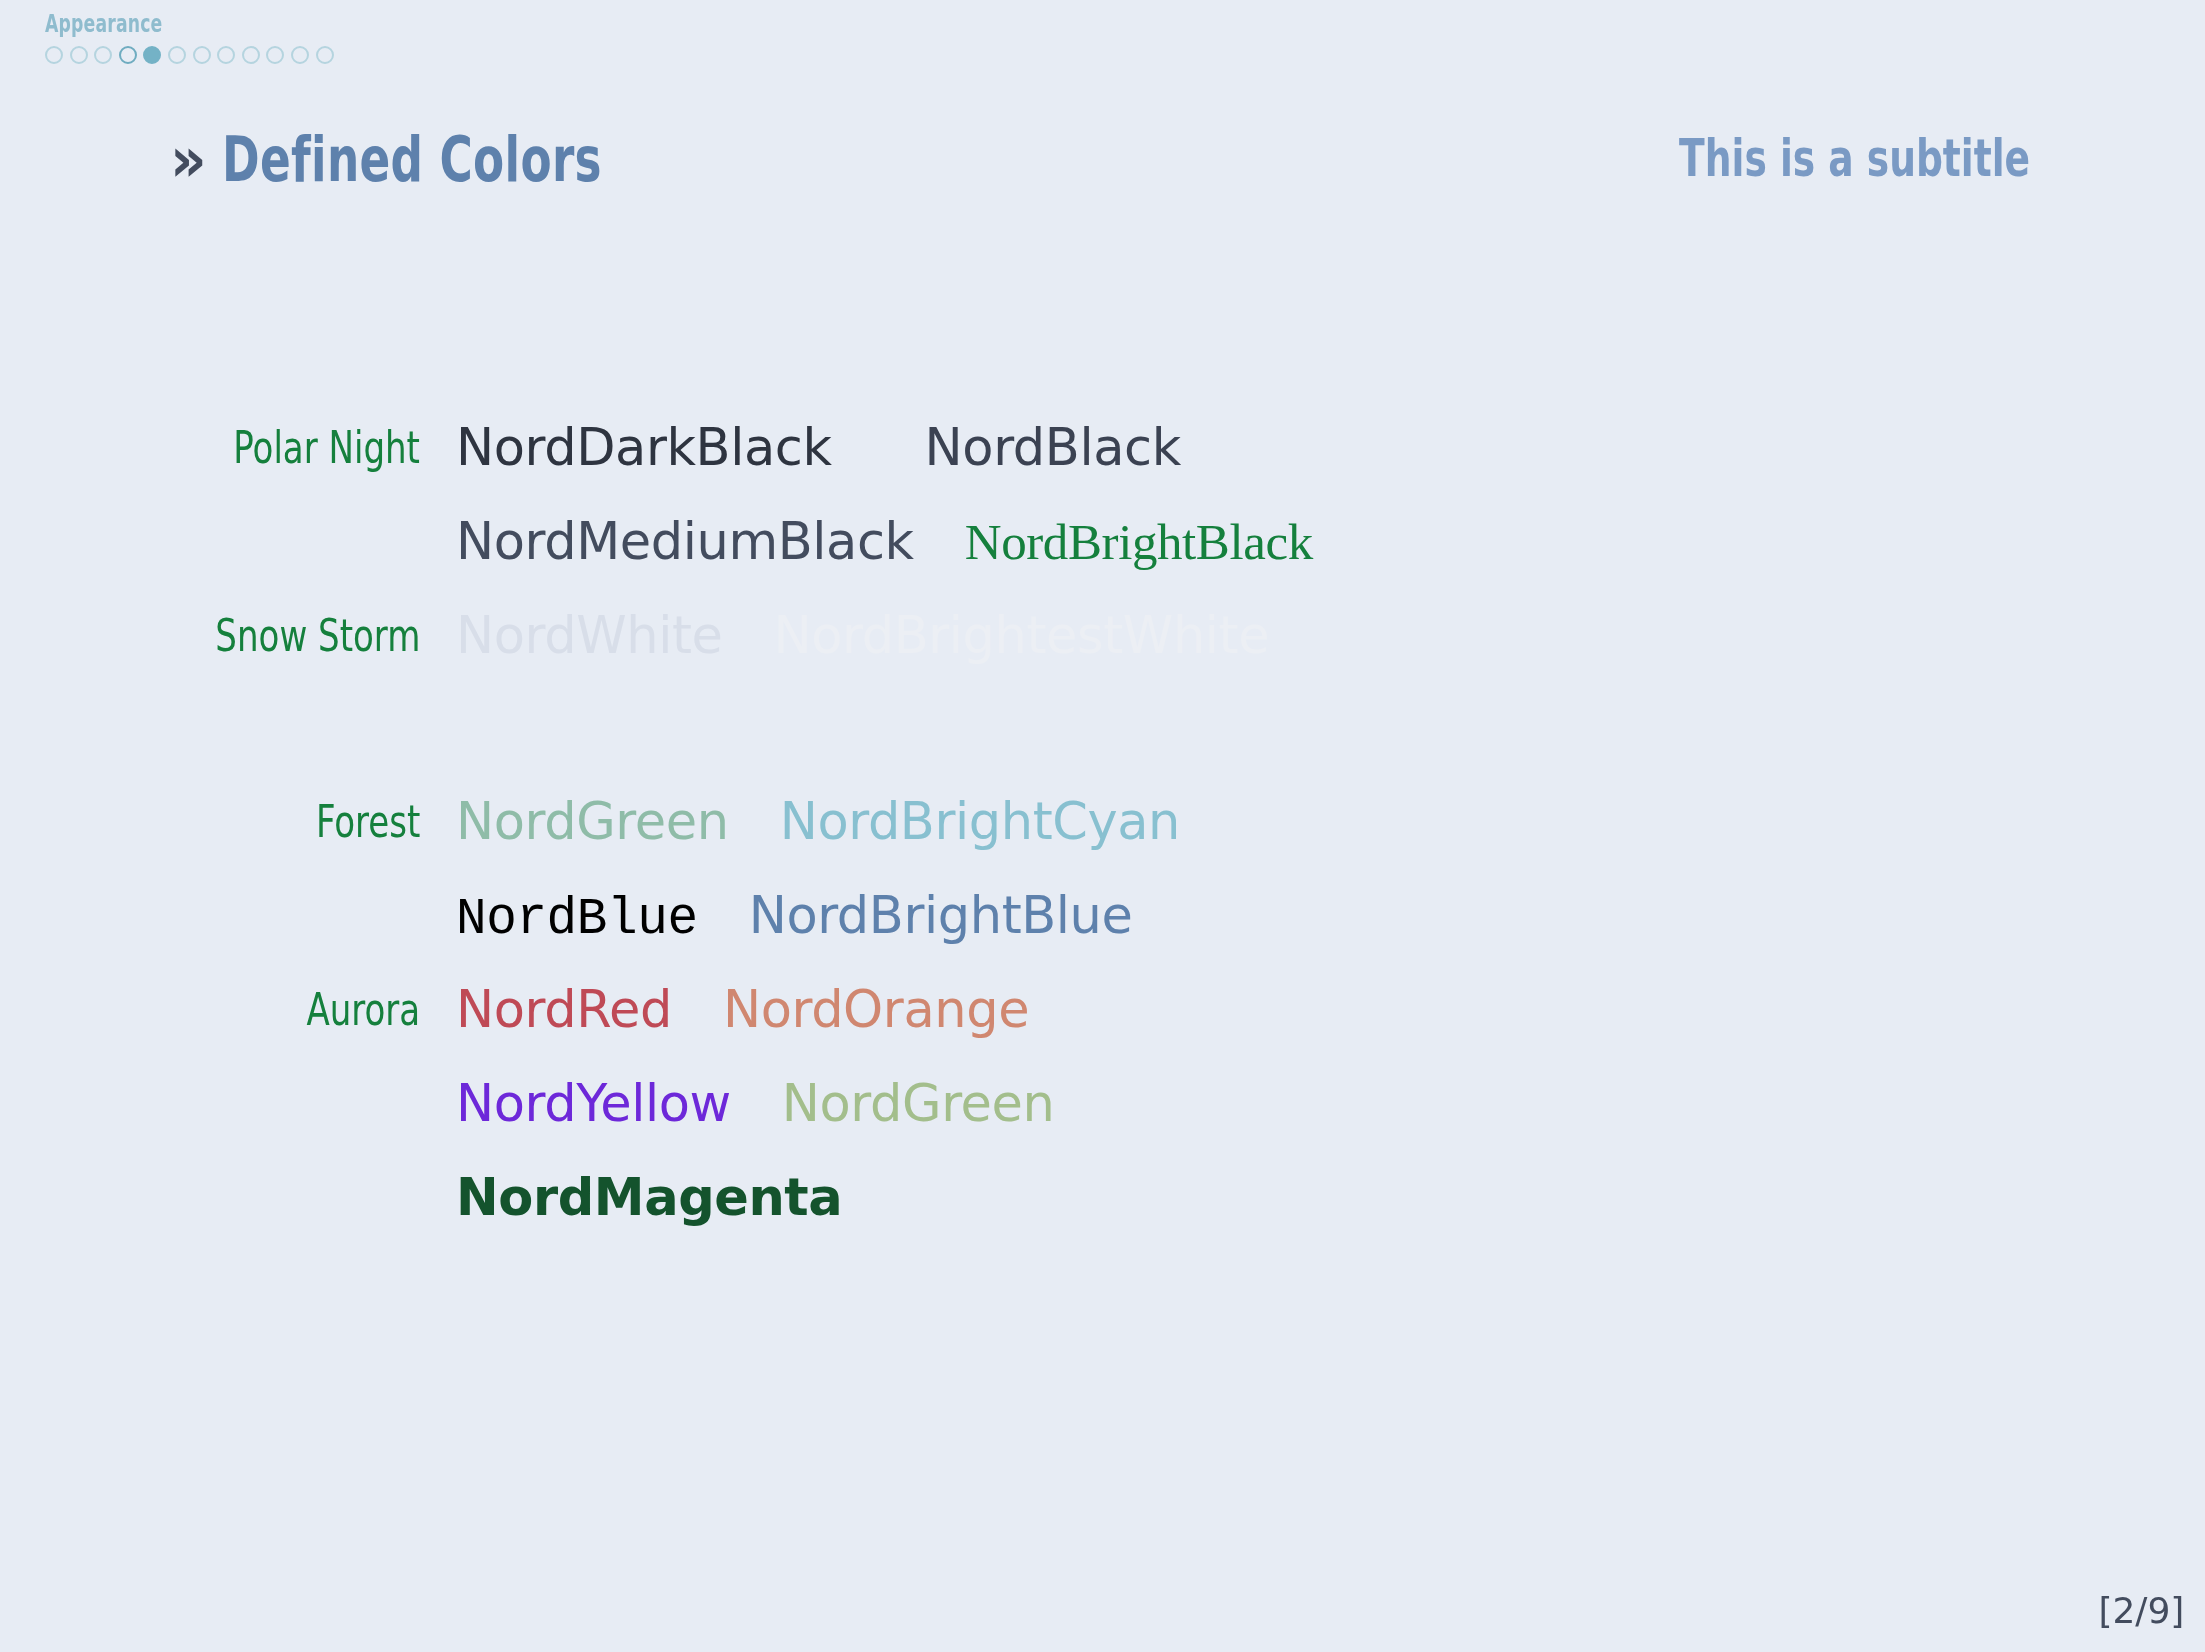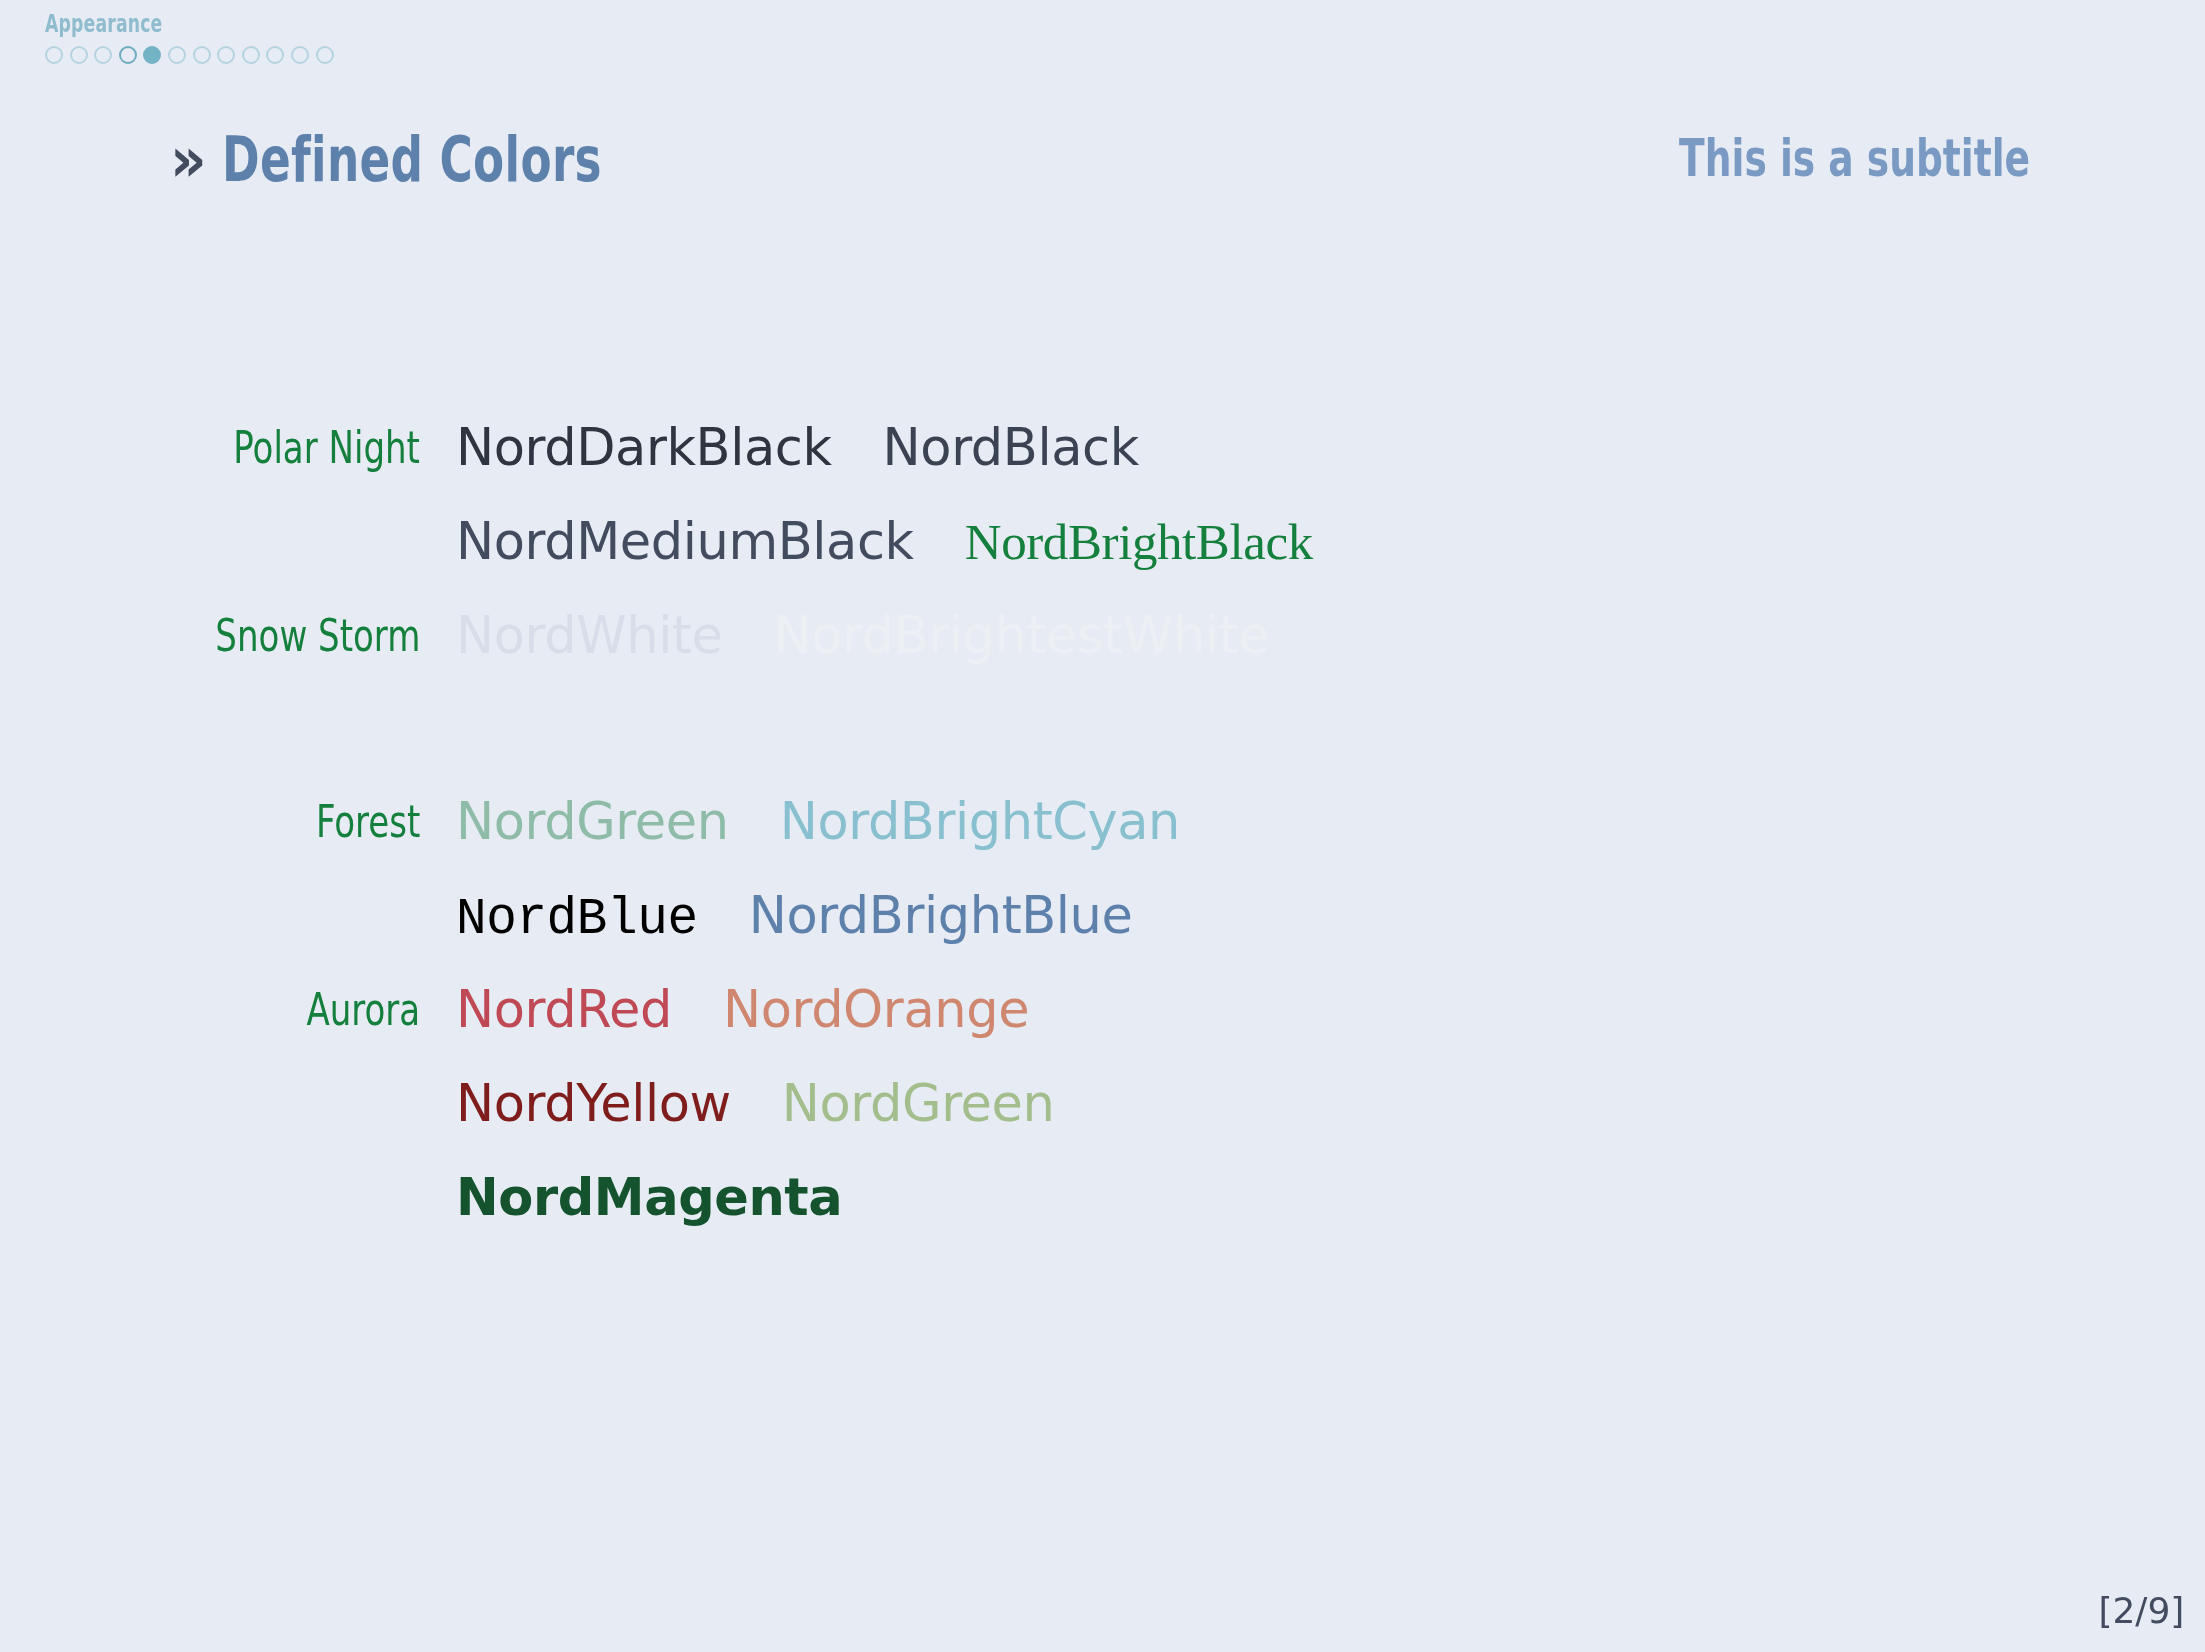--- a/index.html
+++ b/index.html
@@ -187,21 +187,21 @@
     <span id="title-chevron">»</span>
     <span id="frame-title">Defined Colors</span>
   </div>
   <div id="frame-subtitle">This is a subtitle</div>
 </div>
 
 <div id="color-table">
     <div class="group">
       <div class="group-label"><span>Polar Night</span></div>
       <div class="group-values">
-        <div class="value-row"><span class="cname" style="color: rgb(46, 52, 64);">NordDarkBlack</span><span class="cname" style="color: rgb(59, 66, 82);">NordBlack</span></div>
+        <div class="value-row"><span class="cname" style="color: rgb(46, 52, 64);">NordDarkBlack</span><span class="cname" style="color: rgb(59, 66, 82); margin-left: 42px;">NordBlack</span></div>
         <div class="value-row"><span class="cname" style="color: rgb(67, 76, 94);">NordMediumBlack</span><span class="cname" style="color: #15803d; font-family: Liberation Serif, serif;">NordBrightBlack</span></div>
       </div>
     </div>
     <div class="group">
       <div class="group-label"><span>Snow Storm</span></div>
       <div class="group-values">
         <div class="value-row"><span class="cname" style="color: rgb(216, 222, 233);">NordWhite</span><span class="cname" style="color: rgb(236, 239, 244);">NordBrightestWhite</span></div>
       </div>
     </div>
     <div class="gap-forest"></div>
@@ -209,20 +209,20 @@
       <div class="group-label"><span>Forest</span></div>
       <div class="group-values">
         <div class="value-row"><span class="cname" style="color: rgb(143, 188, 168);">NordGreen</span><span class="cname" style="color: rgb(136, 192, 208); text-align: right;">NordBrightCyan</span></div>
         <div class="value-row"><span class="cname" style="color: #000000; font-family: Liberation Mono, monospace;">NordBlue</span><span class="cname" style="color: rgb(94, 129, 172);">NordBrightBlue</span></div>
       </div>
     </div>
     <div class="group">
       <div class="group-label"><span>Aurora</span></div>
       <div class="group-values">
         <div class="value-row"><span class="cname" style="color: rgb(191, 74, 86);">NordRed</span><span class="cname" style="color: rgb(208, 135, 112);">NordOrange</span></div>
-        <div class="value-row"><span class="cname" style="color: #7f1d1d;">NordYellow</span><span class="cname" style="color: rgb(163, 190, 140);">NordGreen</span></div>
+        <div class="value-row"><span class="cname" style="color: #6d28d9;">NordYellow</span><span class="cname" style="color: rgb(163, 190, 140);">NordGreen</span></div>
         <div class="value-row"><span class="cname" style="color: #14532d; font-weight: bold;">NordMagenta</span></div>
       </div>
     </div>
   </div>
 
 <div id="page-indicator">[2/9]</div>
 
 
 </body></html>

